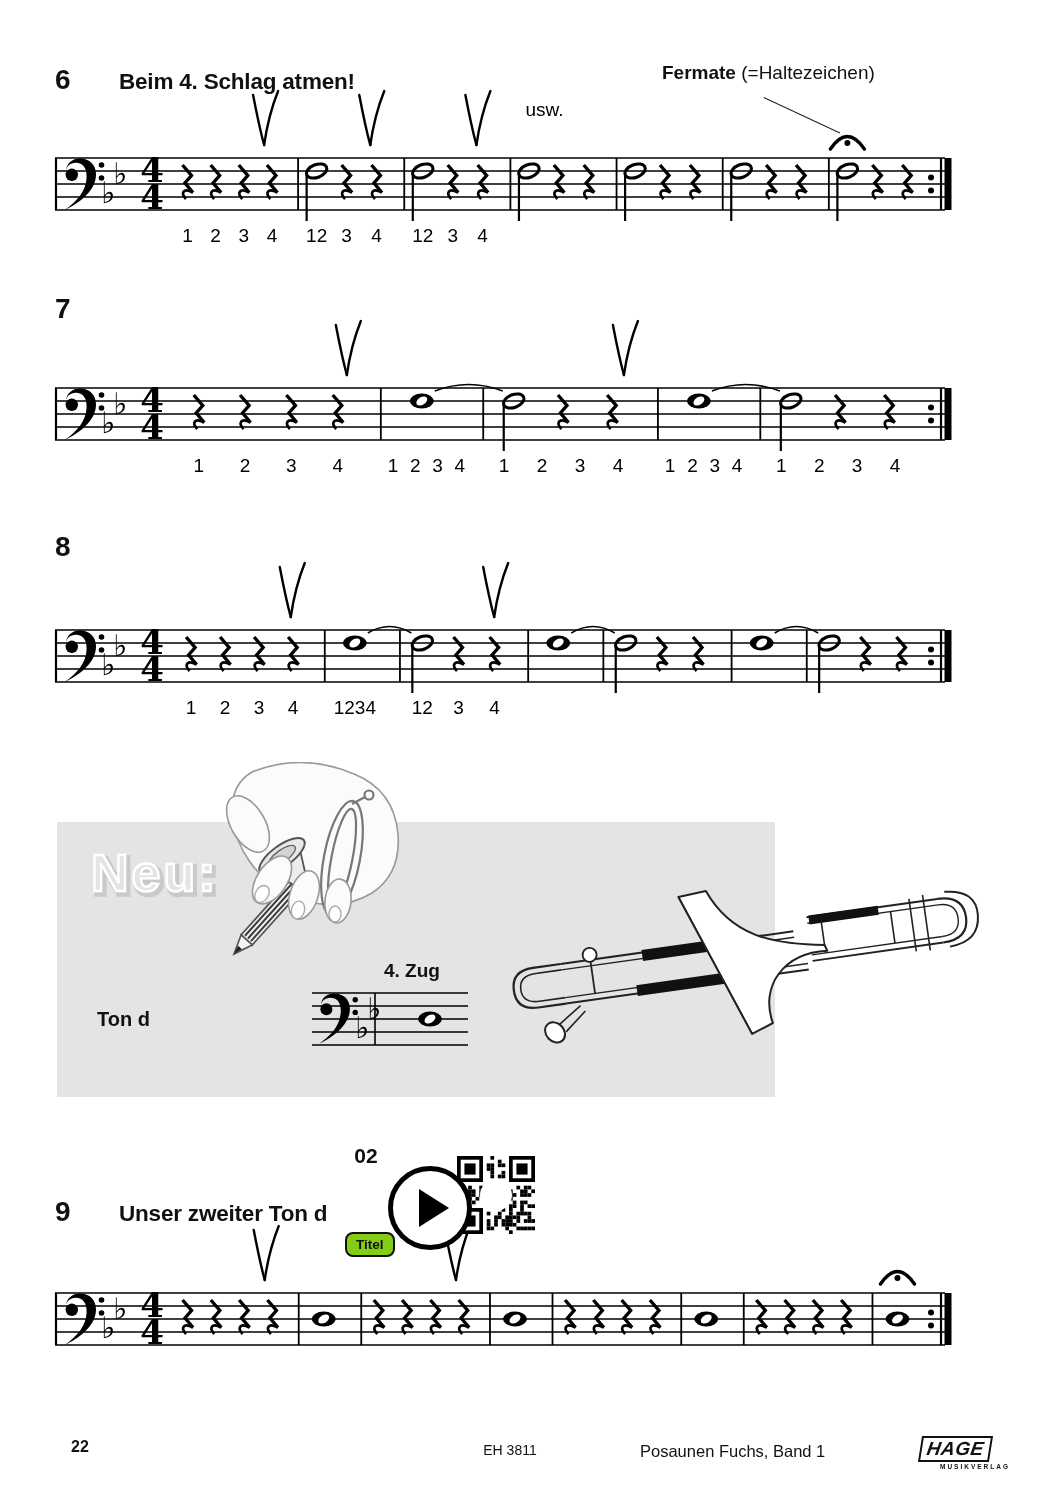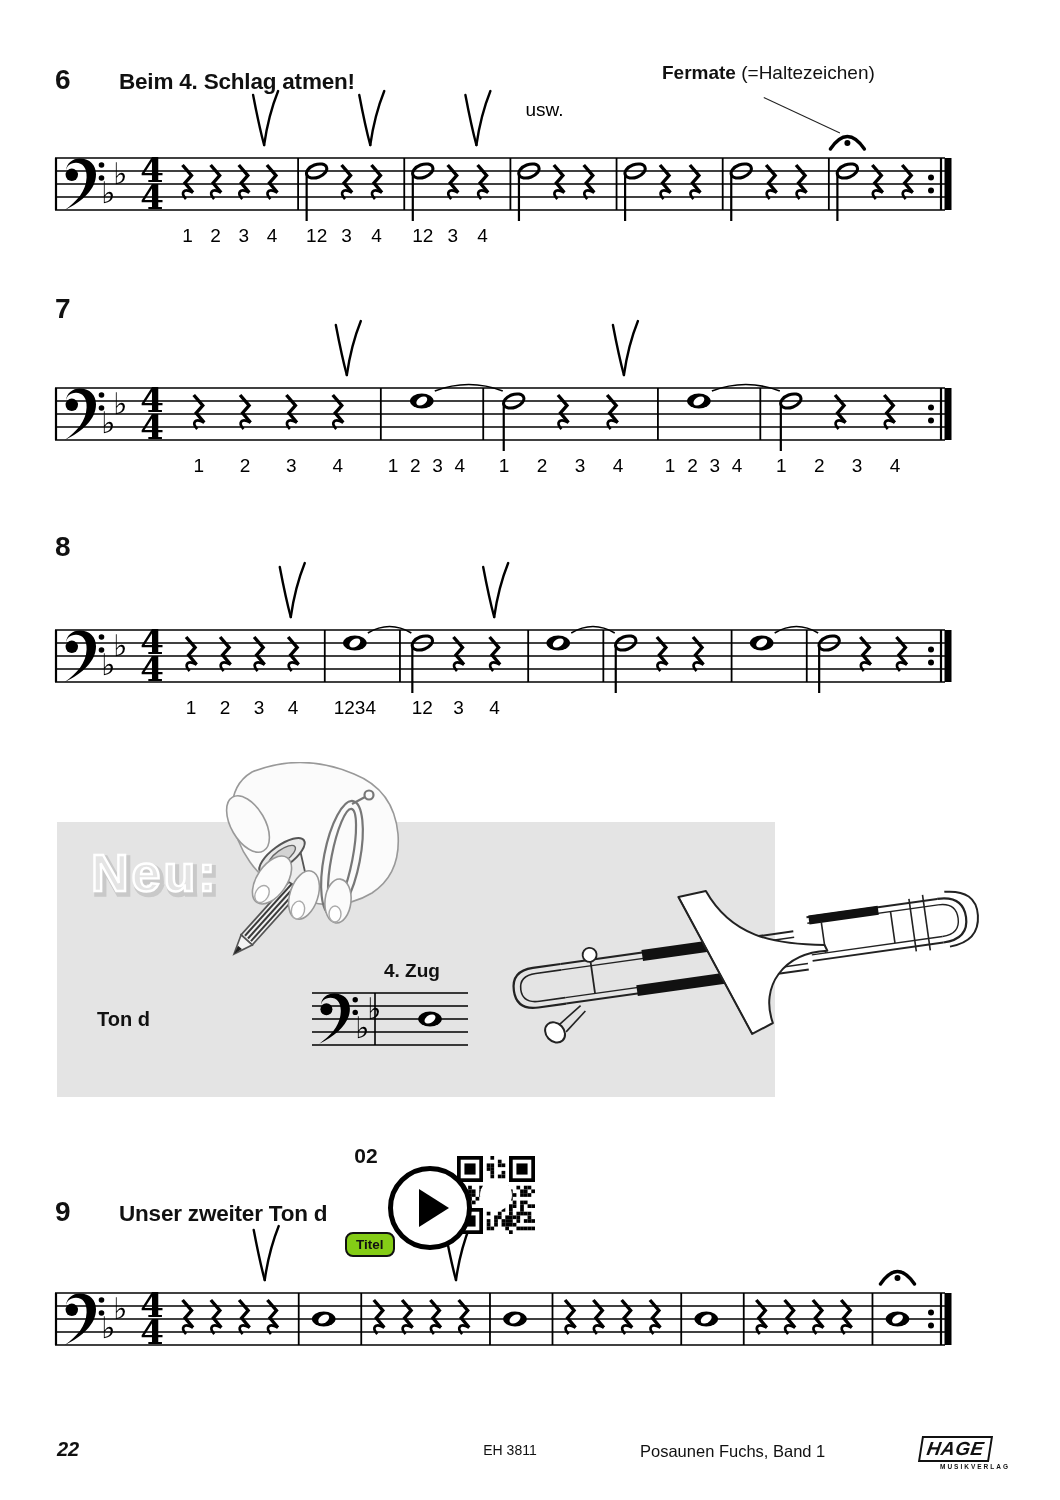--- a/index.html
+++ b/index.html
@@ -20,21 +20,21 @@
   .zug-label{position:absolute;left:384px;top:960px;font-size:19px;font-weight:bold;color:var(--text);}
   
   .track-num{position:absolute;left:344px;top:1144px;width:44px;text-align:center;font-size:21px;font-weight:bold;color:var(--text);}
   .titel-pill{position:absolute;left:345px;top:1196px;background:#84cc16;border:2.5px solid #111;border-radius:8px;
     padding:3px 9px;font-size:13.5px;font-weight:bold;color:var(--text);z-index:1;margin-top:36px;}
   .play-btn{position:absolute;left:388px;top:1166px;width:74px;height:74px;background:#fff;border:5.5px solid #000;
     border-radius:50%;z-index:2;display:flex;align-items:center;justify-content:center;}
   .play-tri{width:0;height:0;border-top:19px solid transparent;border-bottom:19px solid transparent;
     border-left:30px solid #000;margin-left:8px;}
   
-  .footer-page{position:absolute;left:57px;top:1438px;font-size:20px;font-weight:bold;color:var(--text);font-style:italic;}
+  .footer-page{position:absolute;left:71px;top:1438px;font-size:16px;font-weight:bold;color:var(--text);}
   .footer-ed{position:absolute;left:430px;top:1442px;width:160px;text-align:center;font-size:14px;color:var(--text);}
   .footer-book{position:absolute;left:640px;top:1442px;width:270px;text-align:left;font-size:16.5px;color:var(--text);}
   .hage{position:absolute;left:920px;top:1436px;width:90px;}
   .hage-box{border:2.5px solid #111;transform:skewX(-9deg);padding:0 5px;display:inline-block;background:#fff;}
   .hage-name{font-style:italic;font-weight:bold;font-size:19px;letter-spacing:0.5px;color:var(--text);}
   .hage-sub{font-size:6.5px;letter-spacing:2px;color:var(--text);text-align:right;margin-top:1px;font-weight:bold;}
 </style>
 </head>
 <body>
 

